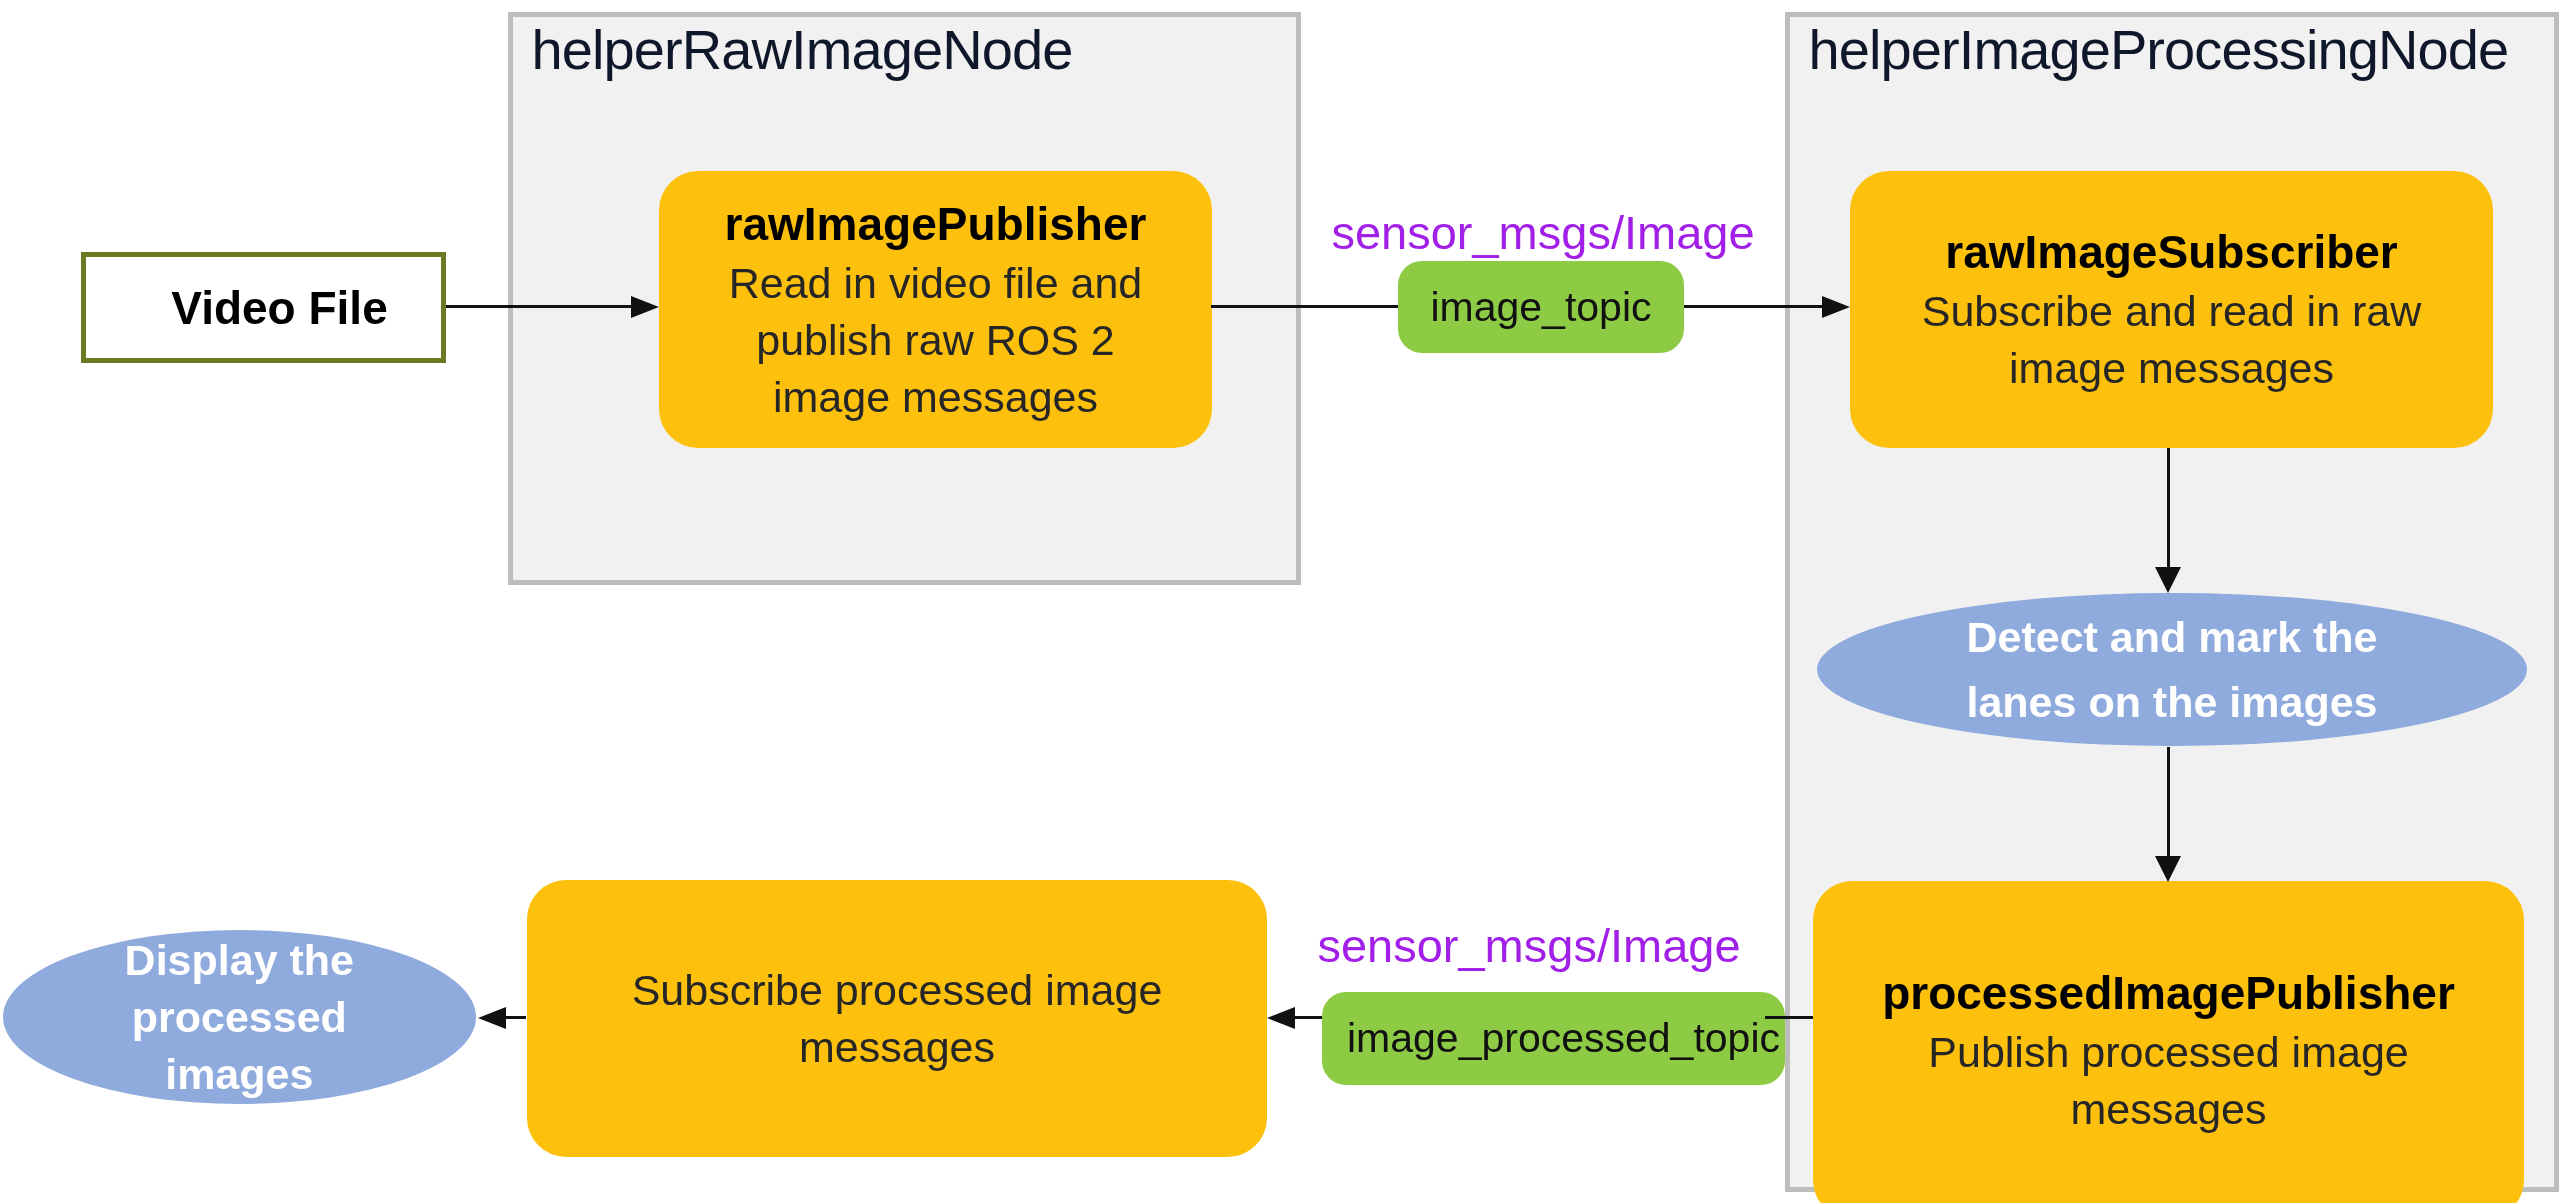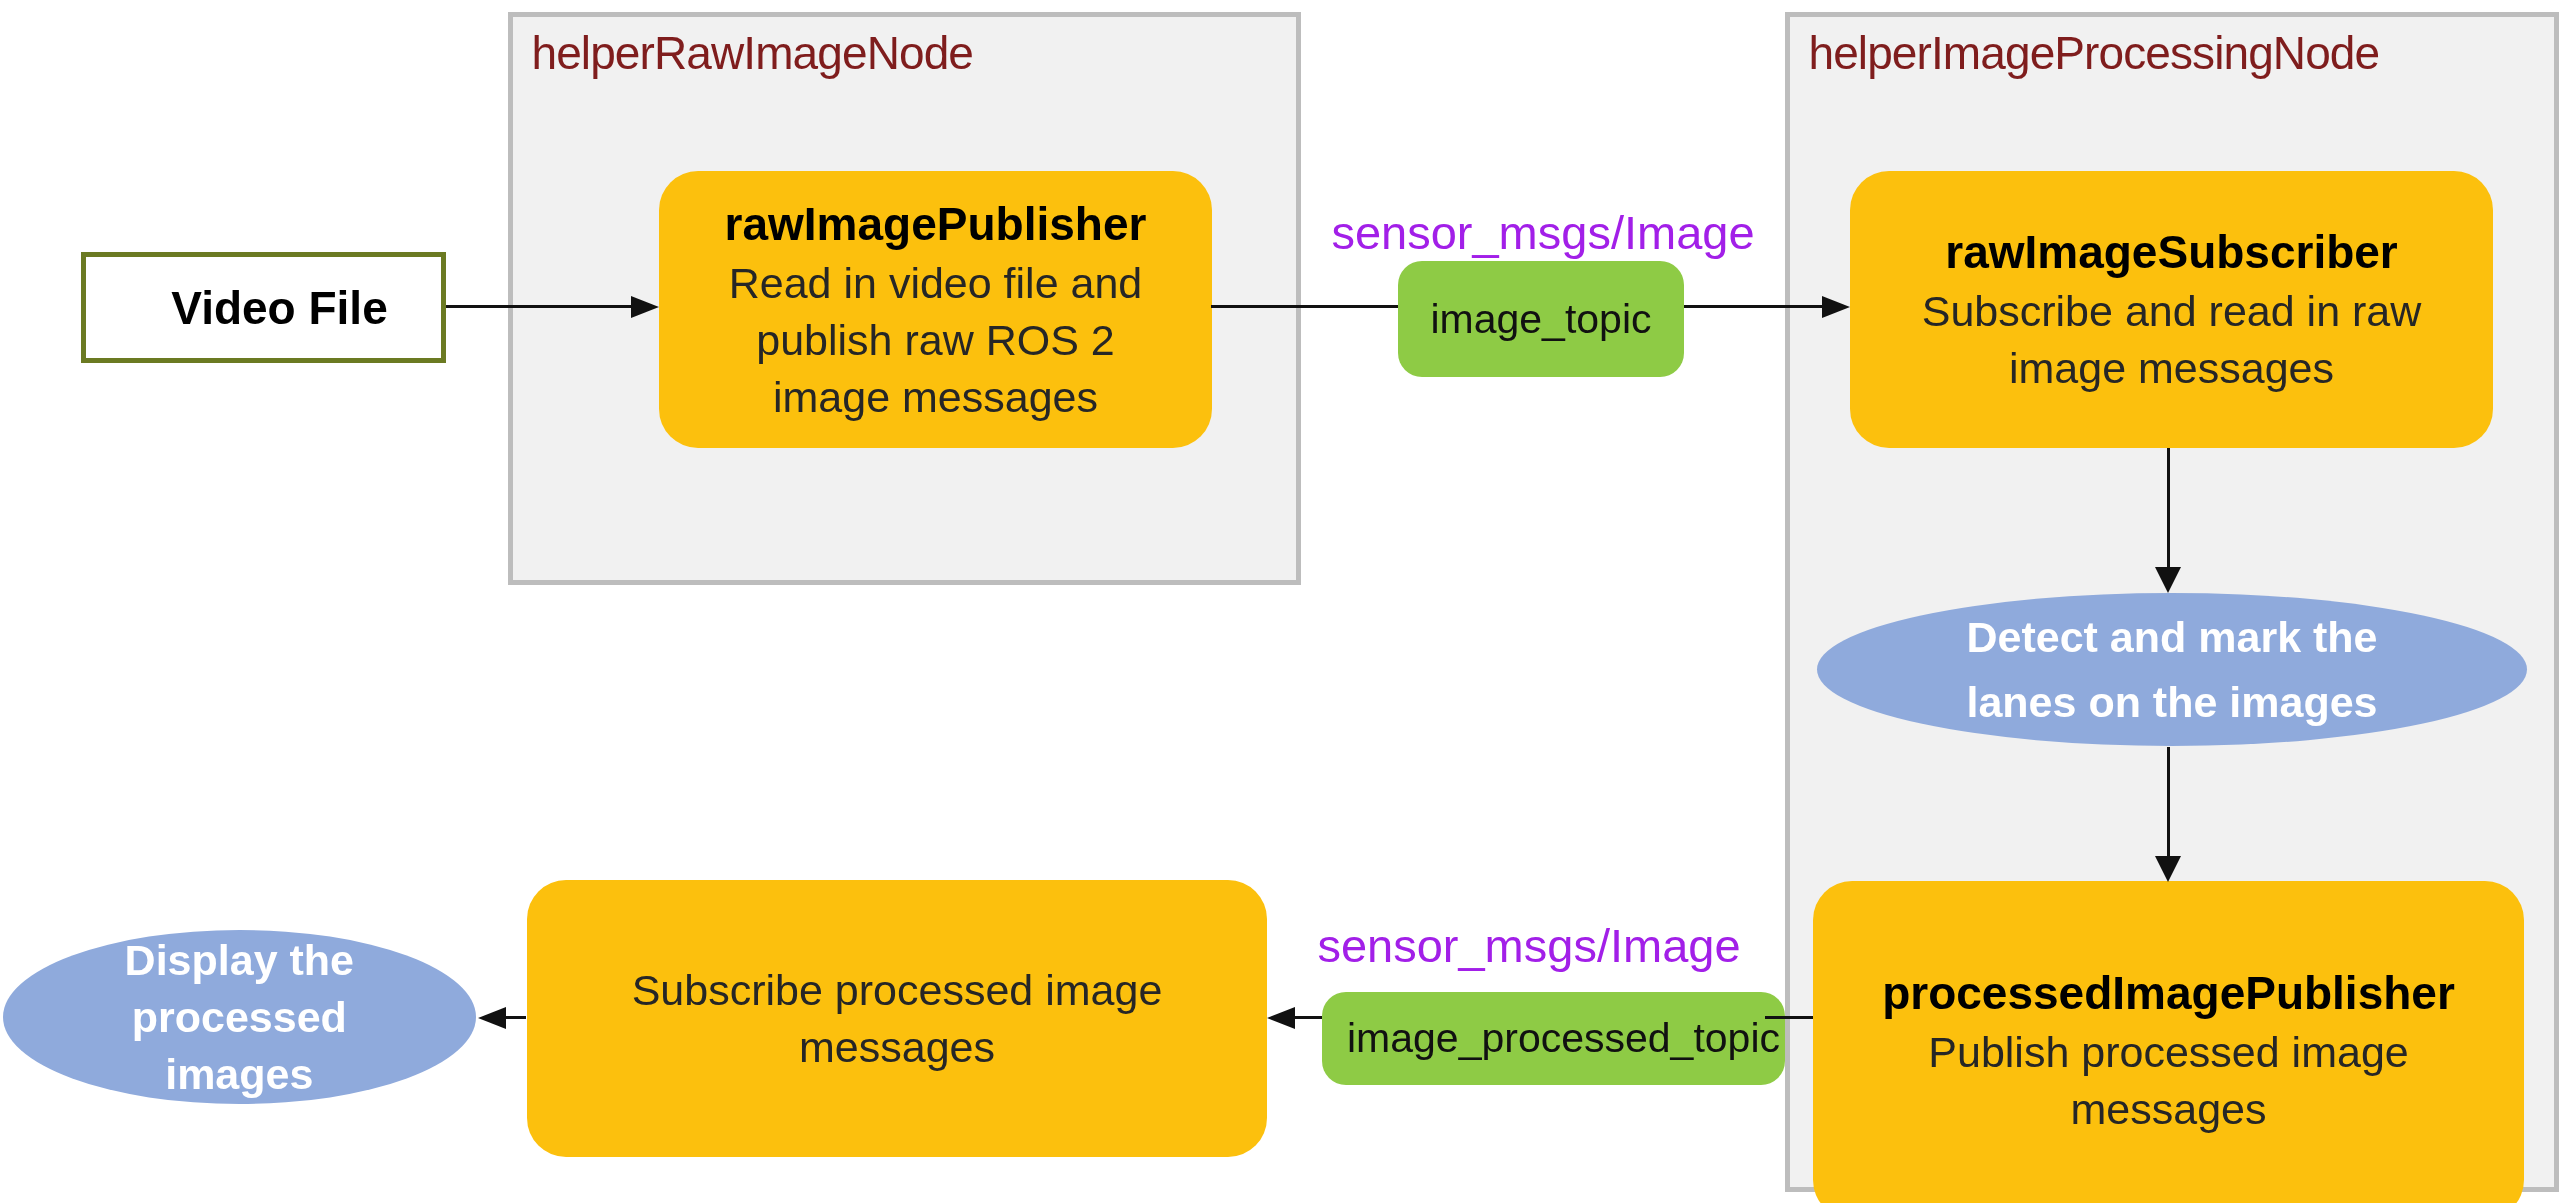--- a/index.html
+++ b/index.html
@@ -7,22 +7,22 @@
     position:relative;width:2576px;height:1204px;background:#ffffff;overflow:hidden;
     font-family:"Liberation Sans", sans-serif;
   }
   
   .group{
     position:absolute;background:var(--container-fill,#f1f1f1);
     border:5.5px solid var(--container-border,#bdbdbd);
     box-sizing:border-box;
   }
   .group-label{
-    position:absolute;left:18.5px;top:9px;
-    font-size:46px;color:#7f1d1d;letter-spacing:-0.9px;white-space:nowrap;
+    position:absolute;left:18.5px;top:0;
+    font-size:56px;color:#0f172a;letter-spacing:-0.9px;white-space:nowrap;
   }
   
   .plainbox{
     position:absolute;background:#ffffff;border:5.5px solid var(--video-border,#6b7a22);
     box-sizing:border-box;display:flex;align-items:center;justify-content:center;
     font-size:46px;font-weight:bold;color:#000;
   }
   
   .node{
     position:absolute;background:var(--node-fill,#fcc00d);border-radius:39px;
@@ -103,21 +103,21 @@
     <div class="node-line">Publish processed image</div>
     <div class="node-line">messages</div>
   </div>
 
   <div class="node" style="left:527px;top:880px;width:740px;height:277px;">
     <div class="node-line">Subscribe processed image</div>
     <div class="node-line">messages</div>
   </div>
 
   <div class="msgtype" style="left:1321px;top:205px;width:444px;">sensor_msgs/Image</div>
-  <div class="topic" style="left:1398px;top:261px;width:286px;height:116px;">
+  <div class="topic" style="left:1398px;top:261px;width:286px;height:92px;">
     <span>image_topic</span>
   </div>
 
   <div class="msgtype" style="left:1312px;top:918px;width:434px;">sensor_msgs/Image</div>
   <div class="topic" style="left:1322px;top:992px;width:443px;height:93px;padding-left:20px;">
     <span>image_processed_topic</span>
   </div>
 
   <div class="ellipse" style="left:2.8px;top:930px;width:473px;height:174px;">
     <div class="ellipse-line tight">Display the</div>

